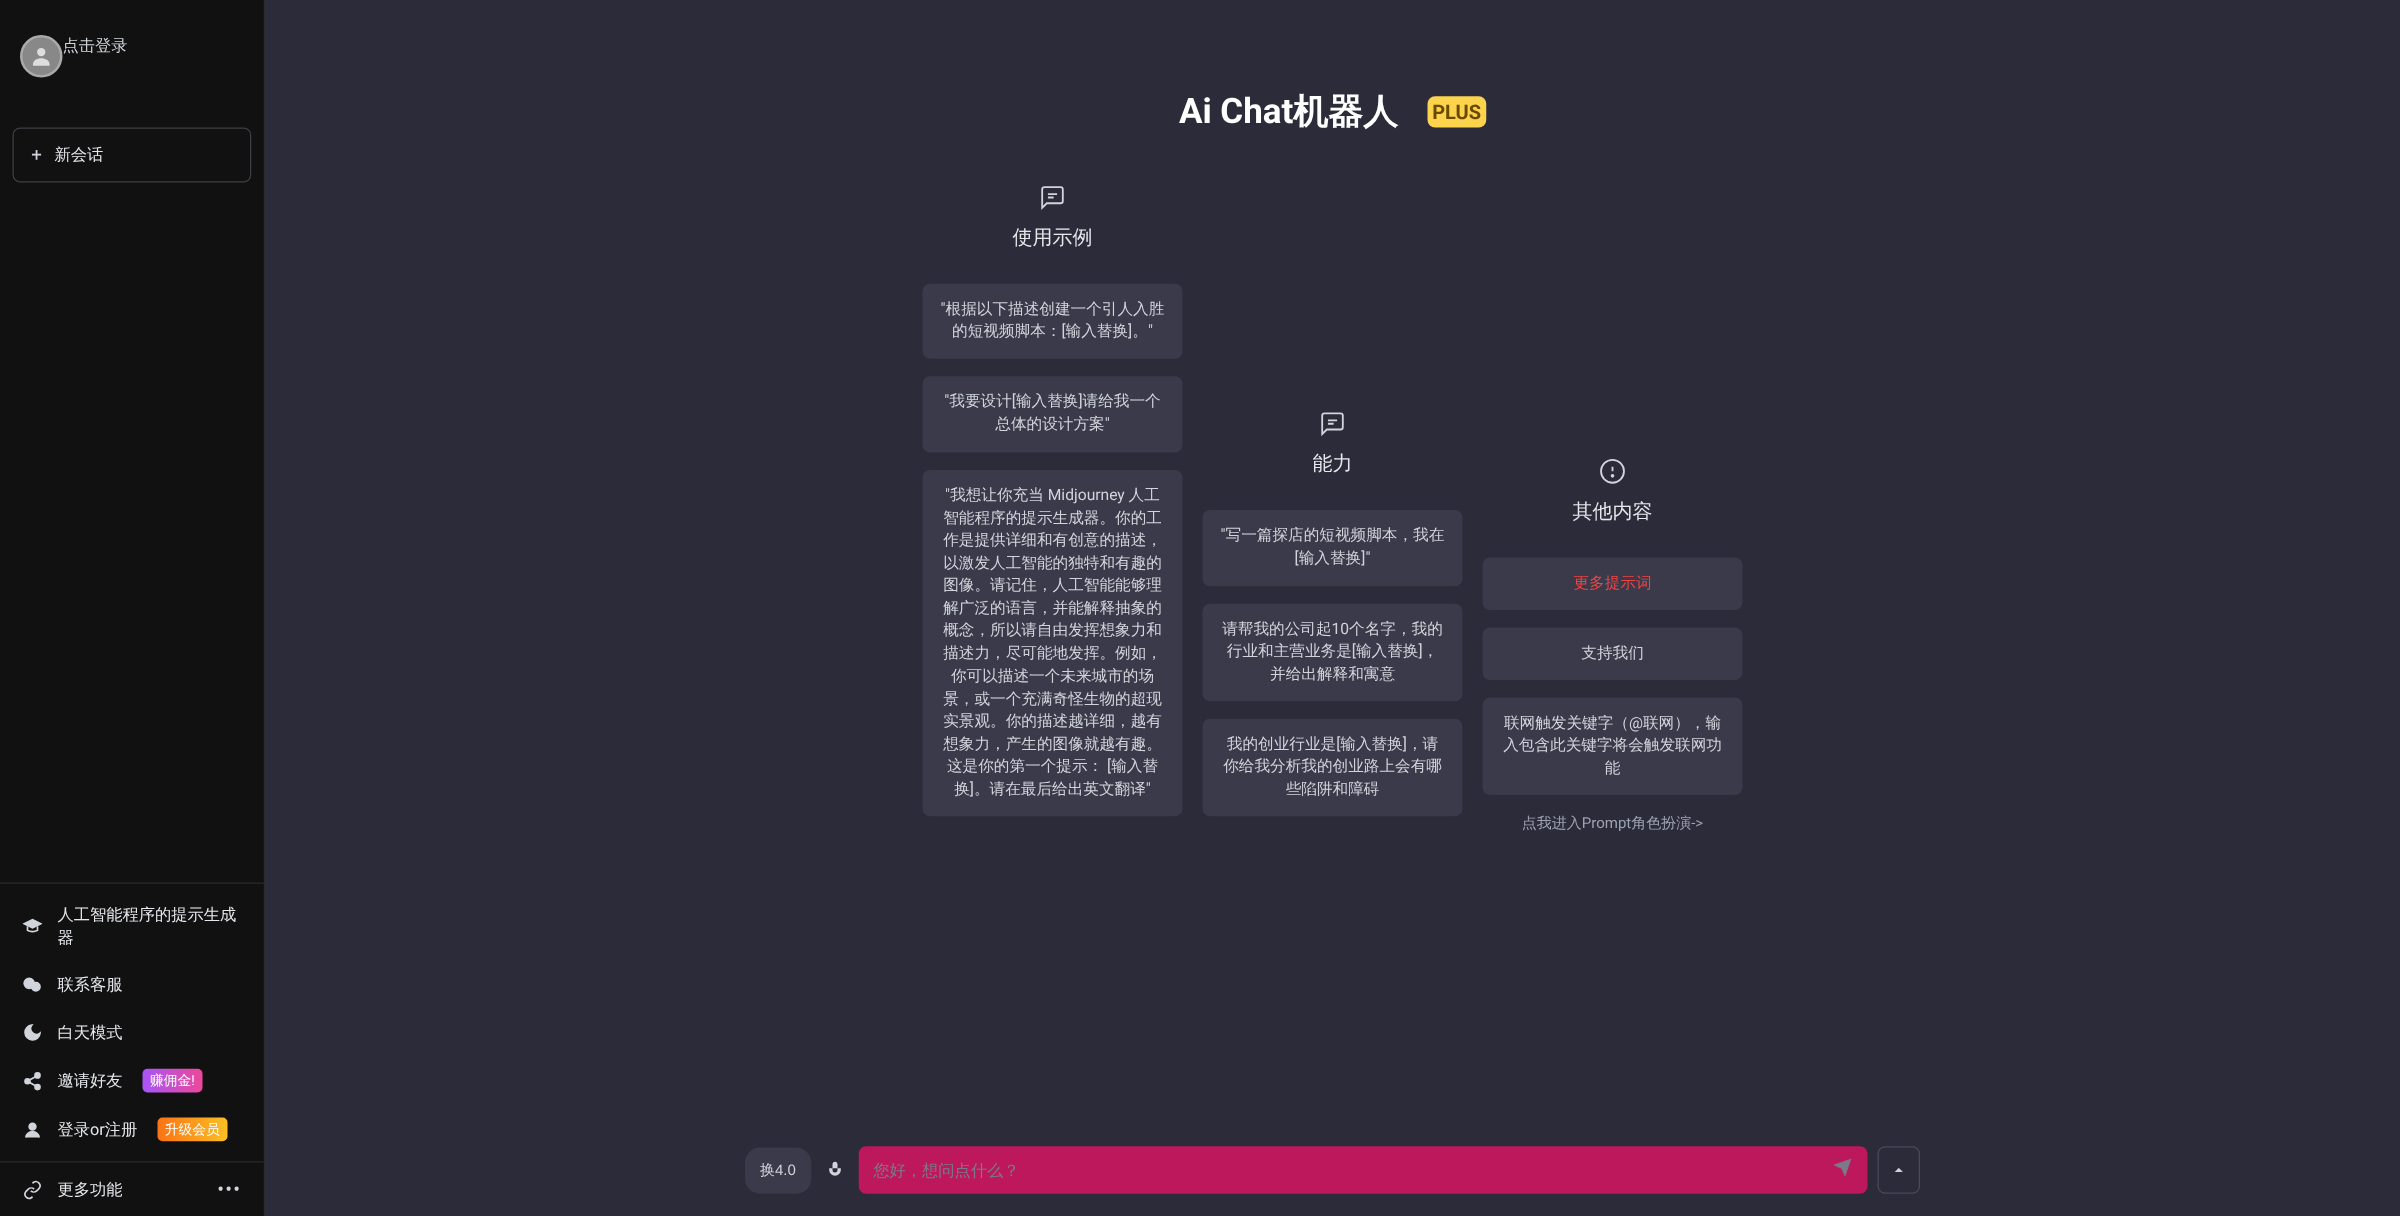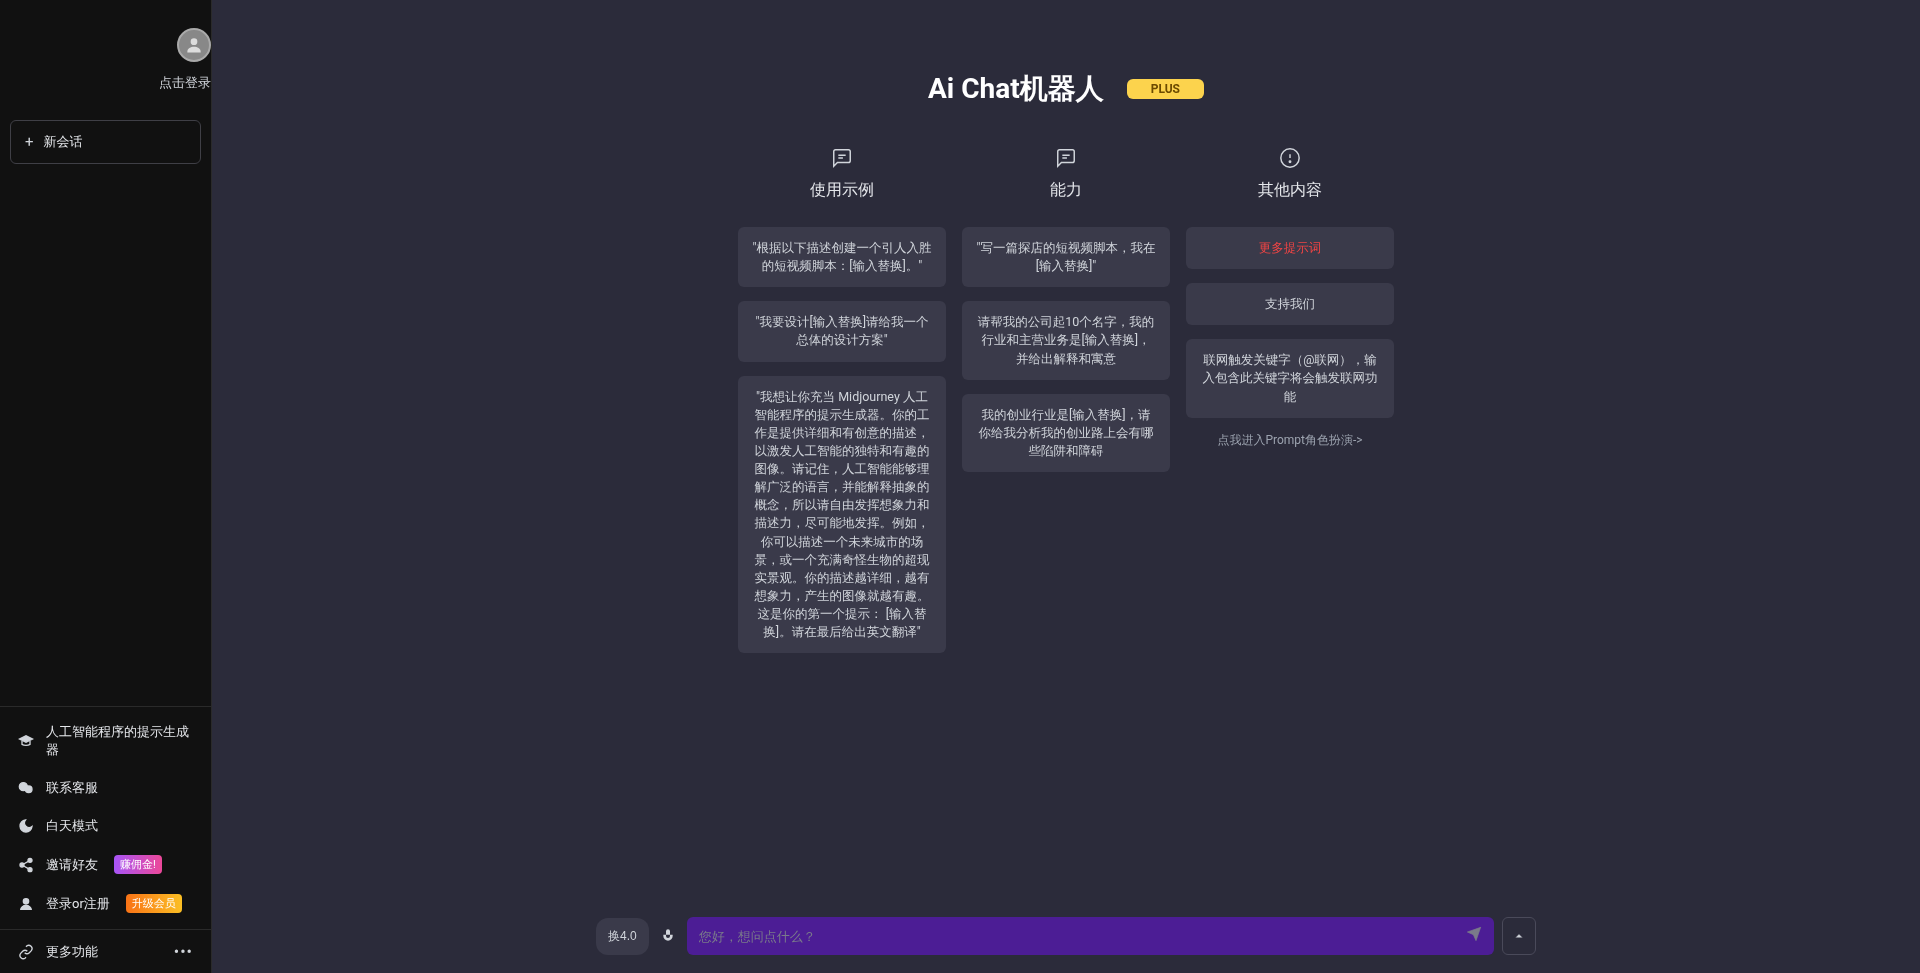--- a/index.html
+++ b/index.html
@@ -21,24 +21,25 @@
   flex-direction: column;
   border-right: 1px solid #2a2a2a;
 }
 .sidebar-top {
   flex: 1;
   display: flex;
   flex-direction: column;
 }
 .profile {
   display: flex;
-  flex-direction: column;
-  align-items: flex-end;
+  flex-direction: row;
+  align-items: flex-start;
   padding-top: 28px;
   padding-bottom: 18px;
+  padding-left: 16px;
 }
 .avatar {
   width: 34px;
   height: 34px;
   border-radius: 50%;
   background: #888;
   display: flex;
   align-items: center;
   justify-content: center;
   margin-bottom: 12px;
@@ -138,36 +139,37 @@
   font-weight: 700;
   color: #fff;
   display: flex;
   align-items: center;
   gap: 23px;
   margin-bottom: 38px;
 }
 .plus-tag {
   background: #fcd34d;
   color: #6b4a00;
-  font-size: 12px;
+  font-size: 16px;
   font-weight: 700;
-  padding: 3px 24px;
+  padding: 3px 4px;
   border-radius: 6px;
 }
 
 .columns {
   display: flex;
   gap: 16px;
   justify-content: center;
 }
 .column {
   width: 208px;
   display: flex;
   flex-direction: column;
   align-items: center;
+  justify-content: flex-end;
 }
 .col-icon {
   height: 24px;
   display: flex;
   align-items: center;
   justify-content: center;
   margin-bottom: 10px;
 }
 .col-icon svg { stroke: #d1d5db; fill: none; stroke-width: 1.6; }
 .col-title {
@@ -217,21 +219,21 @@
 .mic-btn {
   width: 22px;
   display: flex;
   align-items: center;
   justify-content: center;
   cursor: pointer;
 }
 .mic-btn svg { fill: #d1d5db; }
 .input-wrap {
   flex: 1;
-  background: #4c1d95;
+  background: #be185d;
   border-radius: 6px;
   display: flex;
   align-items: center;
   padding: 0 12px;
   height: 38px;
 }
 .input-field {
   flex: 1;
   background: transparent;
   border: none;

